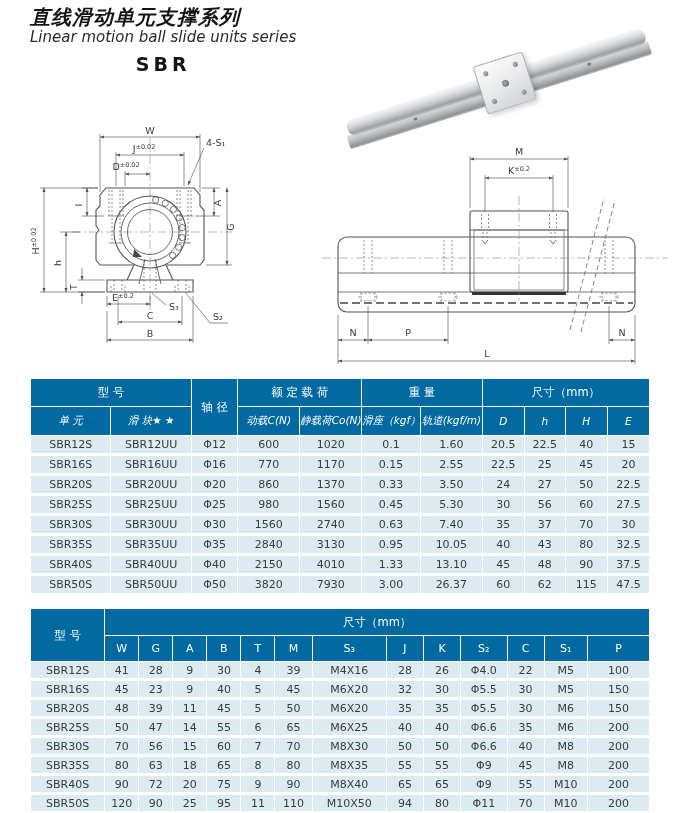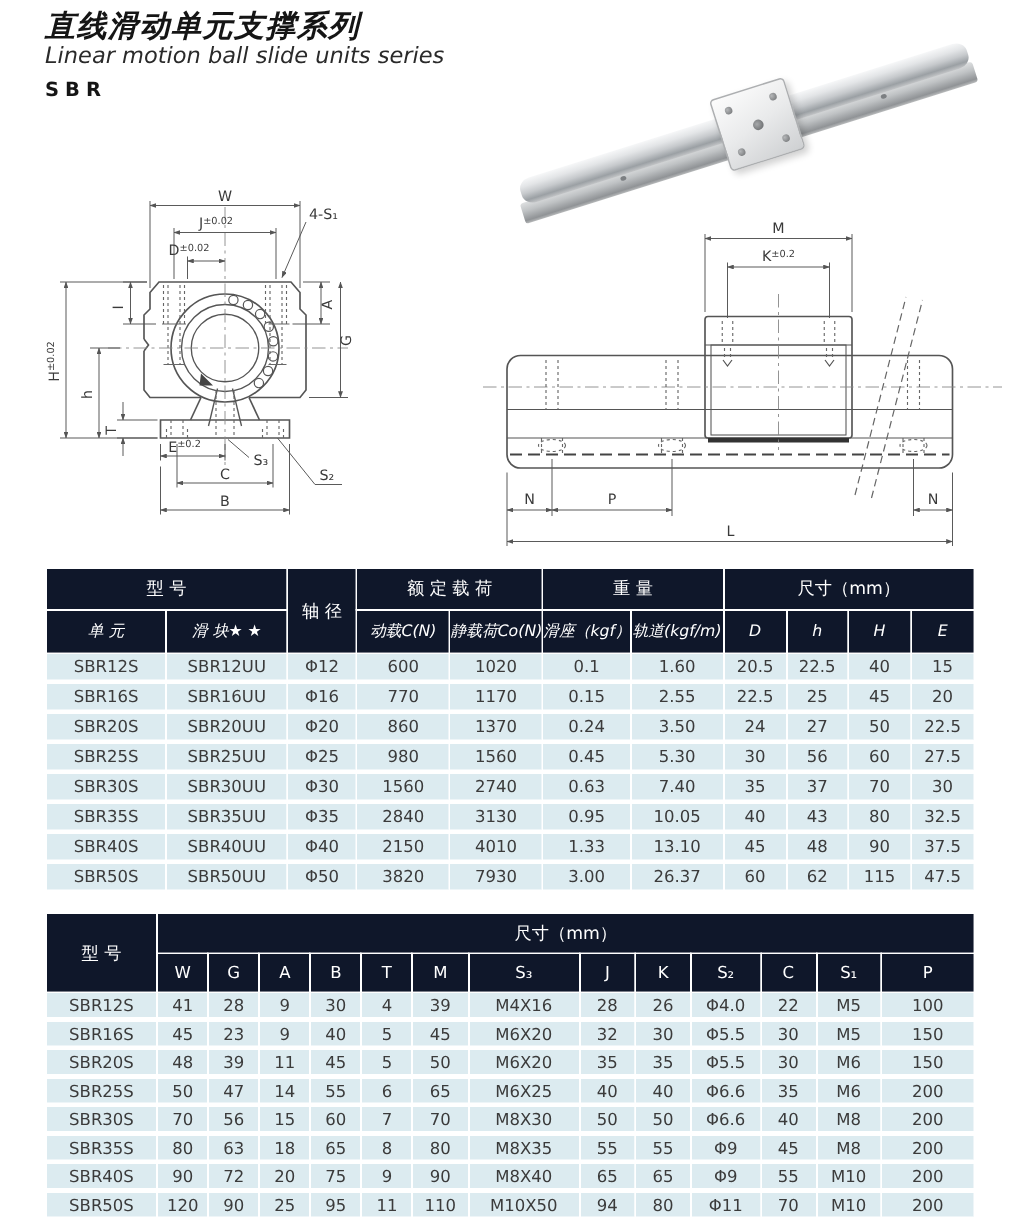--- a/index.html
+++ b/index.html
@@ -2,21 +2,21 @@
 <html><head>
 <meta charset="utf-8">
 <style>
   html,body{margin:0;padding:0;background:#fff;}
   #page{position:relative;width:680px;height:813px;background:#fff;overflow:hidden;
         font-family:"DejaVu Sans","Liberation Sans",sans-serif;color:#222;}
   
   #titleblock{position:absolute;left:30px;top:6px;}
   .title-zh{font-size:20px;font-weight:bold;color:#151515;letter-spacing:1px;line-height:22px;font-style:italic;}
   .title-en{font-size:15px;color:#2a2a2a;line-height:19px;font-style:italic;}
-  .series{font-size:13px;font-weight:bold;color:#151515;letter-spacing:4px;margin-top:6px;}
+  .series{font-size:19px;font-weight:bold;color:#151515;letter-spacing:4px;margin-top:6px;text-align:center;}
   
   #photo{position:absolute;left:338px;top:26px;width:338px;height:132px;}
   .rail-group{position:absolute;left:12px;top:98px;width:312px;height:26px;
               transform:rotate(-17.5deg);transform-origin:0 50%;}
   .rail-base{position:absolute;left:-3px;top:11px;width:316px;height:14px;border-radius:2px;
              background:linear-gradient(#dddfe0,#bfc2c4 40%,#909396 85%,#b9bbbc);}
   .rail-top{position:absolute;left:0;top:-4px;width:312px;height:17px;border-radius:8px/7px;
             background:linear-gradient(#f6f7f8,#e3e5e7 28%,#c6c9cc 55%,#9ba0a4 82%,#c2c4c6);}
   .rail-hole{position:absolute;top:14px;width:4px;height:3px;border-radius:50%;background:#7c7f82;}
   .block{position:absolute;left:138px;top:-17px;width:50px;height:48px;border-radius:3px;
@@ -28,21 +28,21 @@
          background:radial-gradient(circle at 40% 40%,#a7a9ab,#5e6062);}
   
   svg{position:absolute;}
   svg text{font-family:"DejaVu Sans","Liberation Sans",sans-serif;fill:#3a3a3a;}
   .dimtxt{font-size:9.5px;}
   .toltxt{font-size:6.5px;}
   
   table{position:absolute;left:30px;width:620px;border-collapse:collapse;table-layout:fixed;}
   #table1{top:378px;}
   #table2{top:608px;}
-  th{background:#0f172a;color:#fff;font-weight:normal;font-size:10.5px;
+  th{background:#0369a1;color:#fff;font-weight:normal;font-size:10.5px;
      border:1px solid rgba(255,255,255,.9);padding:0;white-space:nowrap;overflow:hidden;}
   #table1 thead tr:nth-child(1) th{height:27px;font-size:11.5px;}
   #table1 thead tr:nth-child(2) th{height:28px;font-style:italic;}
   #table2 thead tr:nth-child(1) th{height:26px;font-size:11.5px;}
   #table2 thead tr:nth-child(2) th{height:25px;font-size:11px;}
   td{background:#dcebf0;color:#3b3b3b;font-size:11px;text-align:center;padding:0;
      border-right:1px solid #fff;border-left:1px solid #fff;border-bottom:3px solid #fff;
      white-space:nowrap;overflow:hidden;}
   #table1 td{height:17px;}
   #table2 td{height:16px;}
@@ -293,21 +293,21 @@
           <td>25</td>
           <td>45</td>
           <td>20</td>
         </tr>
         <tr>
           <td>SBR20S</td>
           <td>SBR20UU</td>
           <td>Φ20</td>
           <td>860</td>
           <td>1370</td>
-          <td>0.24</td>
+          <td>0.33</td>
           <td>3.50</td>
           <td>24</td>
           <td>27</td>
           <td>50</td>
           <td>22.5</td>
         </tr>
         <tr>
           <td>SBR25S</td>
           <td>SBR25UU</td>
           <td>Φ25</td>

